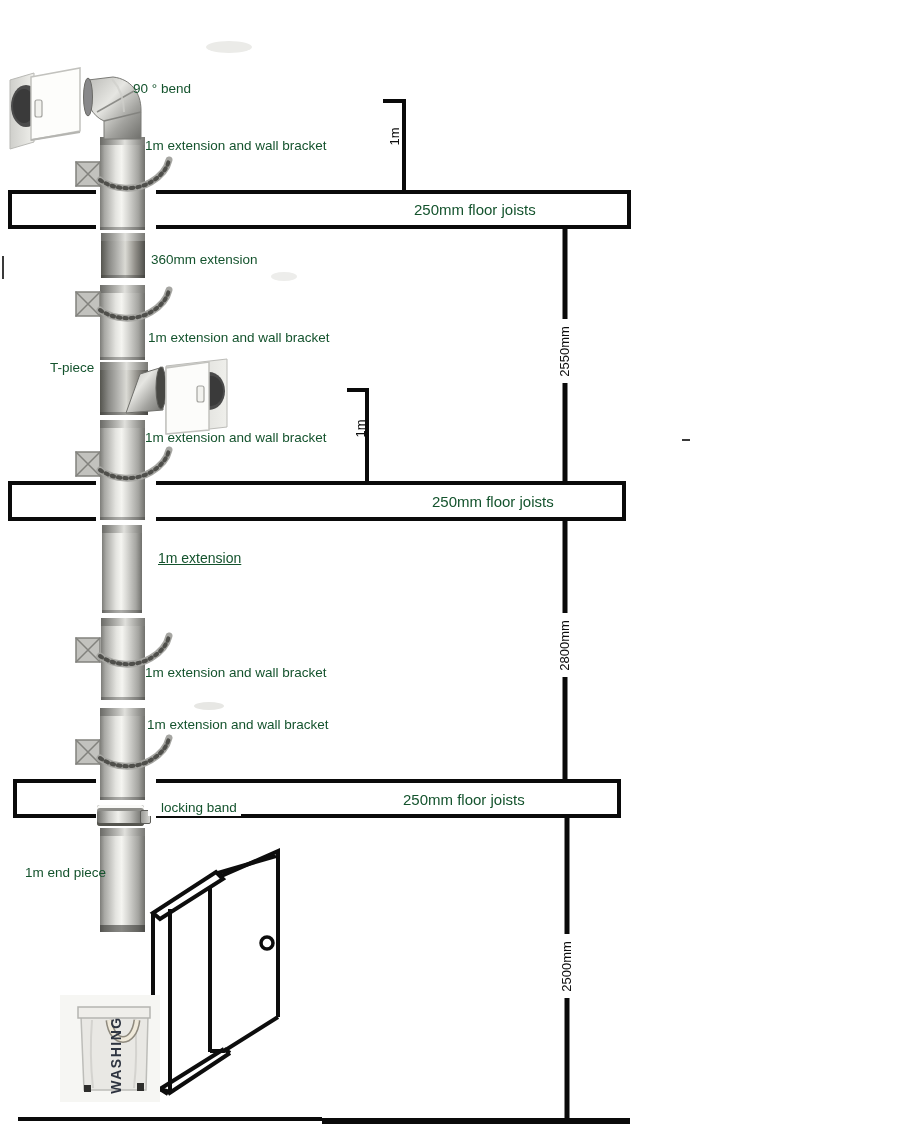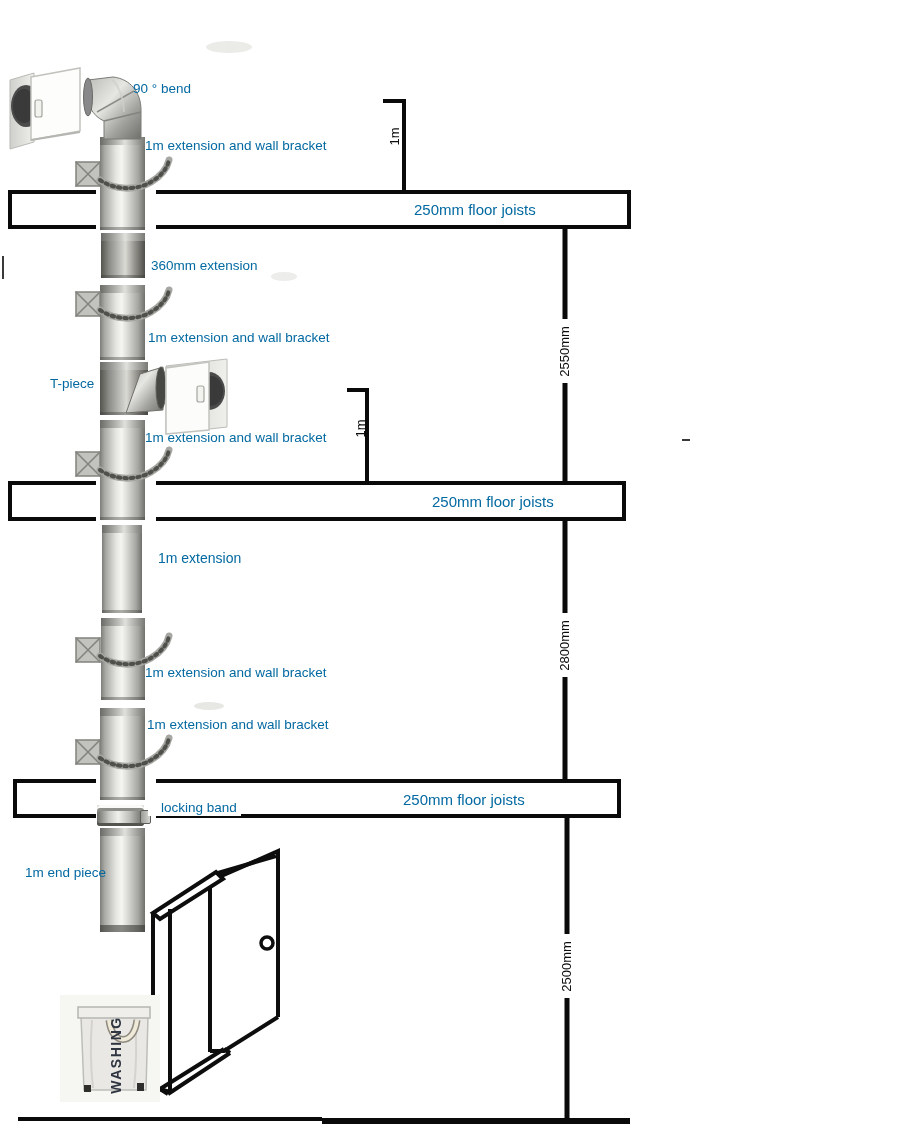--- a/index.html
+++ b/index.html
@@ -1,19 +1,19 @@
 <!DOCTYPE html>
 <html><head>
 <meta charset="utf-8">
 <style>
   html,body{margin:0;padding:0;background:#ffffff;}
   #stage{position:relative;width:900px;height:1134px;background:#ffffff;overflow:hidden;
          font-family:"Liberation Sans",sans-serif;color:#111;}
   
-  .lbl{position:absolute;z-index:6;font-size:13.5px;color:#0369a1;white-space:nowrap;line-height:15px;}
+  .lbl{position:absolute;z-index:6;font-size:13.5px;color:#14532d;white-space:nowrap;line-height:15px;}
   .lbl.big{font-size:15px;}
   
   .joist{position:absolute;z-index:1;background:#ffffff;border:4px solid #0a0a0a;box-sizing:border-box;}
   
   #halo{position:absolute;z-index:2;left:96px;top:135px;width:60px;height:800px;background:#ffffff;}
   
   .pipe{position:absolute;z-index:3;left:100px;width:45px;
     background:linear-gradient(90deg,#7d7d79 0%,#a8a8a4 10%,#e4e4e0 35%,#f5f5f1 48%,#d8d8d4 62%,#a5a5a1 85%,#70706c 100%);}
   .pipe::before{content:"";position:absolute;top:0;left:0;right:0;height:8px;
     background:linear-gradient(90deg,#6a6a66,#bdbdb9 40%,#e0e0dc 55%,#787874);}
@@ -187,26 +187,26 @@
 
     <g stroke="#3a3a3a">
       <line x1="3" y1="256" x2="3" y2="279" stroke-width="2"></line>
       <line x1="682" y1="440" x2="690" y2="440" stroke-width="2"></line>
     </g>
   </svg>
 
   <div class="lbl" style="left:133px;top:81px;">90 ° bend</div>
   <div class="lbl" style="left:145px;top:138px;">1m extension and wall bracket</div>
   <div class="lbl big" style="left:414px;top:202px;">250mm floor joists</div>
-  <div class="lbl" style="left:151px;top:258px;">360mm extension</div>
+  <div class="lbl" style="left:151px;top:252px;">360mm extension</div>
   <div class="lbl" style="left:148px;top:330px;">1m extension and wall bracket</div>
-  <div class="lbl" style="left:50px;top:376px;">T-piece</div>
+  <div class="lbl" style="left:50px;top:360px;">T-piece</div>
   <div class="lbl" style="left:145px;top:430px;">1m extension and wall bracket</div>
   <div class="lbl big" style="left:432px;top:494px;">250mm floor joists</div>
-  <div class="lbl" style="left:158px;top:551px;font-size:14px;">1m extension</div>
+  <div class="lbl" style="left:158px;top:551px;font-size:14px;text-decoration:underline;">1m extension</div>
   <div class="lbl" style="left:145px;top:665px;">1m extension and wall bracket</div>
   <div class="lbl" style="left:147px;top:717px;">1m extension and wall bracket</div>
   <div class="lbl big" style="left:403px;top:792px;">250mm floor joists</div>
   <div class="lbl" style="left:148px;top:800px;background:#fff;padding:0 4px 1px 13px;">locking band</div>
   <div class="lbl" style="left:5px;top:865px;margin-left:20px;">1m end piece</div>
 
   <div class="dimlbl" style="left:382px;top:116px;width:24px;height:40px;">
     <span>1m</span>
     </div>
   <div class="dimlbl bg" style="left:554px;top:319px;width:21px;height:64px;">

